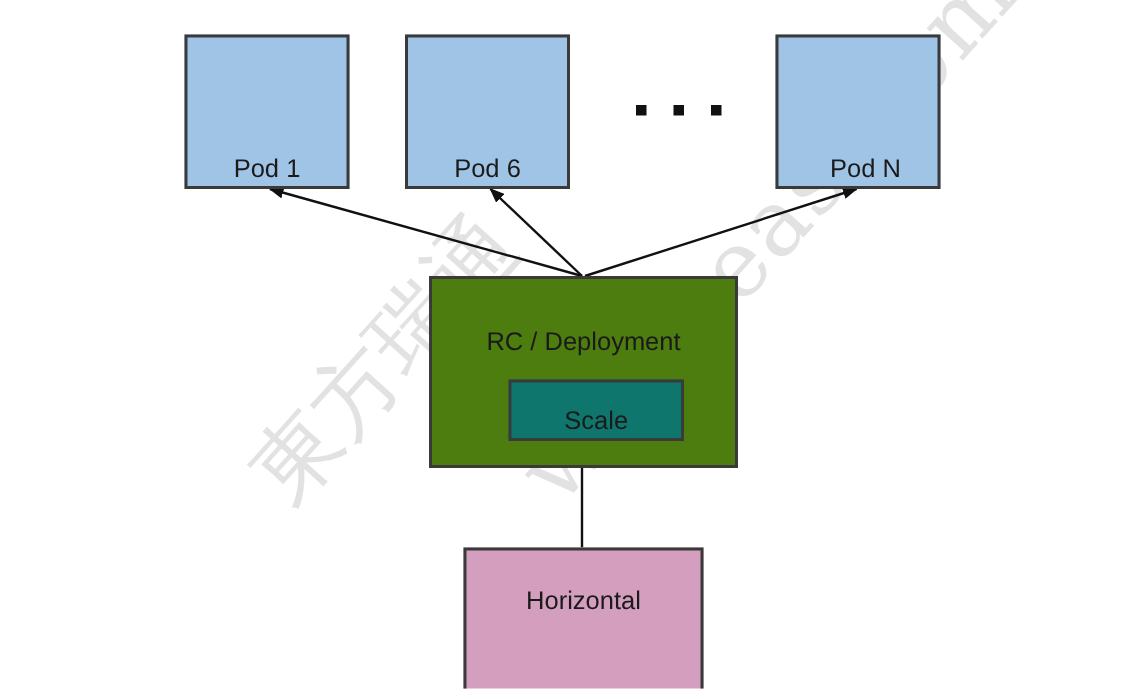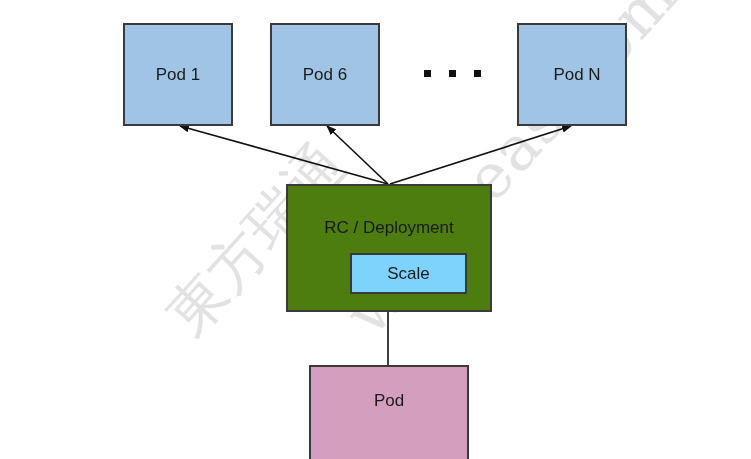--- a/index.html
+++ b/index.html
@@ -4,34 +4,34 @@
 <style>
   html, body { margin: 0; padding: 0; }
   body {
     width: 751px; height: 459px; overflow: hidden;
     background: #ffffff; position: relative;
     font-family: "Liberation Sans", sans-serif;
   }
   .box {
     position: absolute; box-sizing: border-box;
     border: 2px solid #3a3a3a;
-    display: flex; align-items: center; justify-content: center;
+    display: flex; align-items: flex-end; justify-content: center;
     text-align: center; color: #1a1a1a; font-size: 17px; line-height: 23px;
   }
   .pod { background: #a0c4e6; width: 110px; height: 103px; top: 23px; }
   #pod1 { left: 123px; }
   #pod2 { left: 270px; }
   #podn { left: 517px; padding-left: 10px; }
   #rc {
     left: 286px; top: 184px; width: 206px; height: 128px;
     background: #4d7c0f; align-items: flex-start; padding-top: 30px;
   }
   #scale {
-    left: 350px; top: 253px; width: 117px; height: 41px;
-    background: #7dd3fc;
+    left: 339px; top: 253px; width: 117px; height: 41px;
+    background: #0f766e;
   }
   #hpa {
     left: 309px; top: 365px; width: 160px; height: 110px;
     background: #d49ebe; align-items: flex-start; padding-top: 22px;
     flex-direction: column; justify-content: flex-start;
   }
   #hpa span { display: block; width: 100%; }
   .dot { position: absolute; width: 7px; height: 7px; background: #111; top: 70px; }
   svg.arrows { position: absolute; left: 0; top: 0; width: 751px; height: 459px; pointer-events: none; }
   .watermark {
@@ -76,14 +76,14 @@
 
 <div class="box" id="rc">
   <span>RC / Deployment</span>
 </div>
 
 <div class="box" id="scale">
   <span>Scale</span>
 </div>
 
 <div class="box" id="hpa">
-  <span>Pod</span>
+  <span>Horizontal</span>
 </div>
 
 </body></html>

